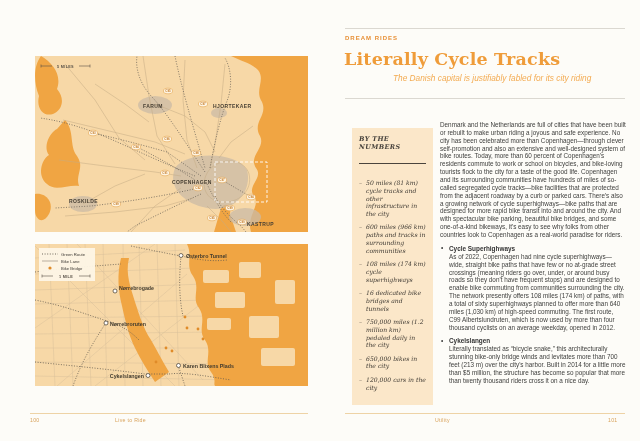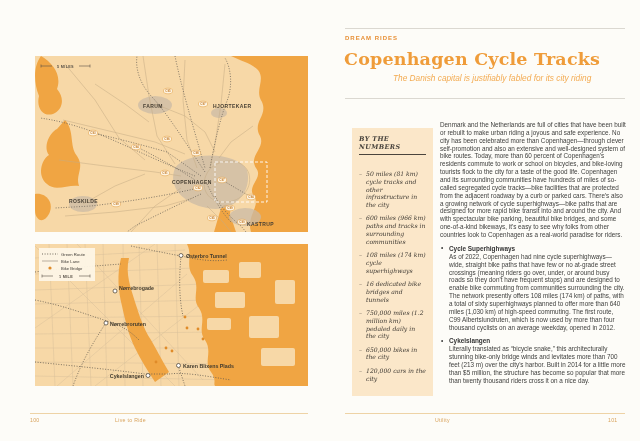--- a/index.html
+++ b/index.html
@@ -7,21 +7,21 @@
 
   
   .rule { position:absolute; height:1px; background:#dbd8d1; }
   .rule-footer { position:absolute; height:1px; background:#eed3a6; }
   .kicker { position:absolute; left:345px; top:35px; font-size:6px; font-weight:bold; letter-spacing:1px; color:#e78f35; }
   .title { position:absolute; left:344px; top:49px; width:290px; font-family:"DejaVu Serif",serif; font-weight:bold; font-size:17.5px; color:#ef9c3a; letter-spacing:.2px; }
   .subtitle { position:absolute; left:345px; top:73px; width:285px; font-style:italic; font-size:8.3px; color:#f3ab52;margin-left:48px; }
 
   
   .numbers-box { position:absolute; left:352px; top:128px; width:81px; min-height:212px; background:#fbe7c9; padding:7px 7px 8px 7px; }
-  .numbers-title { font-family:"DejaVu Serif",serif; font-style:italic; font-weight:bold; font-size:6.4px; color:#45403a; letter-spacing:.4px; padding-bottom:3px; border-bottom:1px solid #4a443c; margin-bottom:15px; }
+  .numbers-title { font-family:"DejaVu Serif",serif; font-style:italic; font-weight:bold; font-size:6.4px; color:#45403a; letter-spacing:.4px; padding-bottom:12px; border-bottom:1px solid #4a443c; margin-bottom:15px; }
   .numbers-item { position:relative; padding-left:7px; font-family:"DejaVu Serif",serif; font-style:italic; font-size:6.1px; line-height:1.28; color:#3f3a33; margin-bottom:5.5px; }
   .numbers-item::before { content:"–"; position:absolute; left:0; top:0; }
 
   
   .article { position:absolute; left:440px; top:121px; width:186px; color:#3f3f3d; }
   .article p.intro { font-size:6.35px; line-height:1.24; text-align:left; }
   .section { position:relative; padding-left:9px; margin-top:6px; }
   .section::before { content:"\2022"; position:absolute; left:1px; top:-0.5px; font-size:6.5px; color:#3b3b3b; }
   .section h3 { font-size:6.4px; font-weight:bold; color:#333; margin-bottom:1px; }
   .section p { font-size:6.35px; line-height:1.24; }
@@ -251,21 +251,21 @@
     <circle cx="15" cy="24" r="1.6" fill="#e08b28"></circle>
     <text class="legend-txt" x="26" y="25.8">Bike Bridge</text>
     <path d="M7,32 L18,32 M7,30.5 L7,33.5" stroke="#5a5248" stroke-width="0.6"></path>
     <path d="M44,32 L55,32 M55,30.5 L55,33.5" stroke="#5a5248" stroke-width="0.6"></path>
     <text class="scale-txt" x="31" y="33.6" text-anchor="middle">1 MILE</text>
   </g>
 </svg>
 
 <div class="rule" style="left:345px; top:28px; width:280px;"></div>
 <div class="kicker">DREAM RIDES</div>
-<h1 class="title">Copenhagen Cycle Tracks</h1>
+<h1 class="title">Literally Cycle Tracks</h1>
 <div class="subtitle">The Danish capital is justifiably fabled for its city riding</div>
 <div class="rule" style="left:345px; top:98px; width:280px;"></div>
 
 <aside class="numbers-box">
   <div class="numbers-title">BY THE NUMBERS</div>
   <div class="numbers-item">50 miles (81 km) cycle tracks and other infrastructure in the city</div>
   <div class="numbers-item">600 miles (966 km) paths and tracks in surrounding communities</div>
   <div class="numbers-item">108 miles (174 km) cycle superhighways</div>
   <div class="numbers-item">16 dedicated bike bridges and tunnels</div>
   <div class="numbers-item">750,000 miles (1.2 million km) pedaled daily in the city</div>

